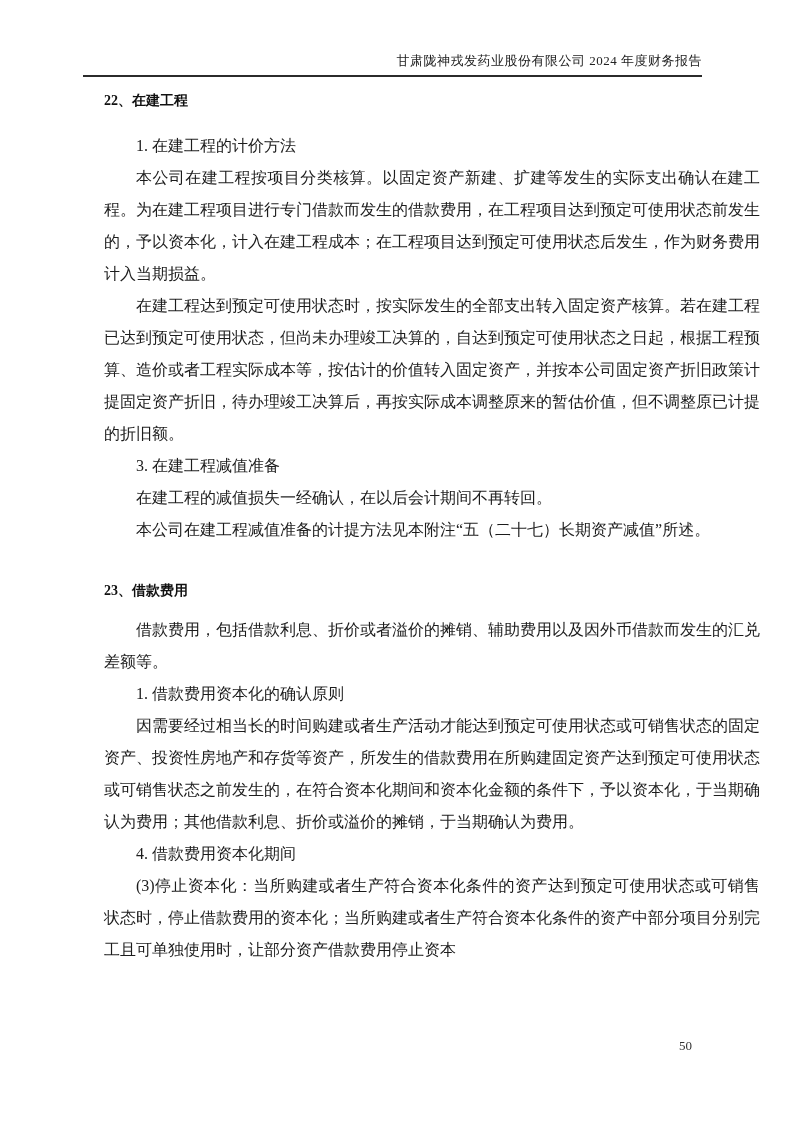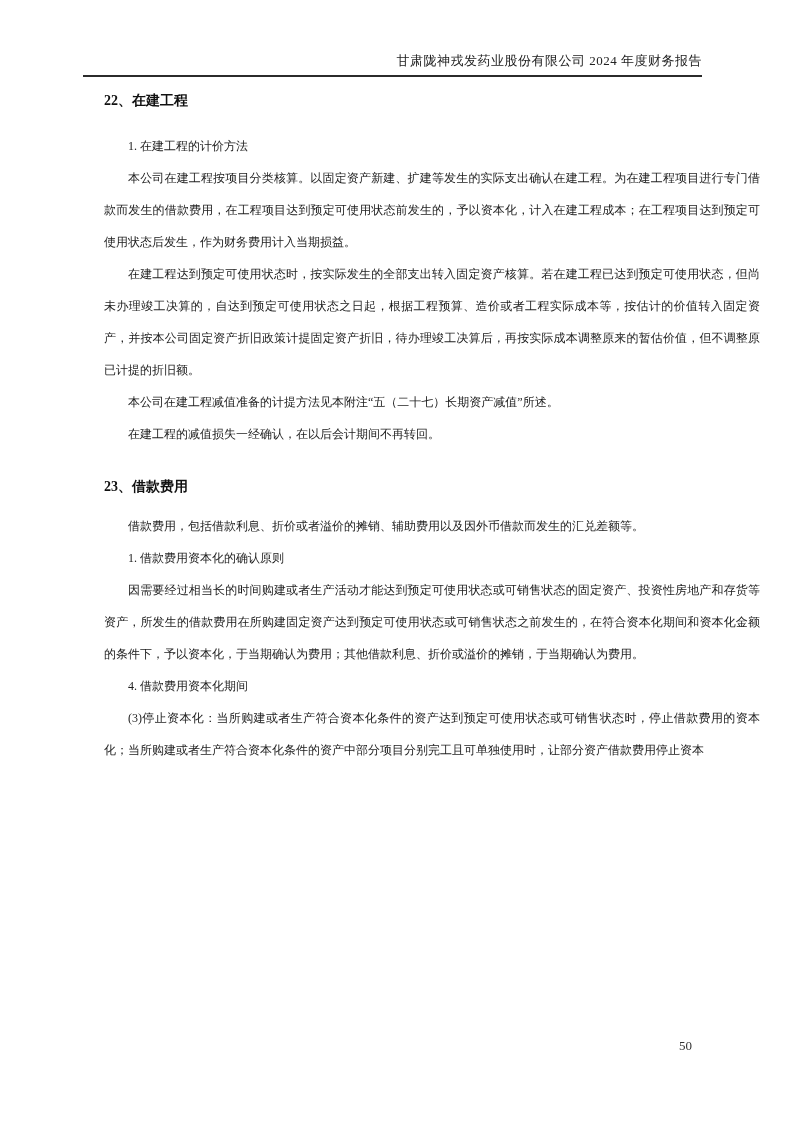--- a/index.html
+++ b/index.html
@@ -36,26 +36,26 @@
     width: 656px;
   }
   .section-heading {
     font-size: 14px;
     font-weight: bold;
     line-height: 22px;
     margin: 0 0 18px 0;
     color: #111111;
   }
   .section-heading.spaced {
-    margin-top: 26px;
+    margin-top: 34px;
     margin-bottom: 12px;
   }
   .para {
     margin: 0;
-    font-size: 12px;
+    font-size: 16px;
     line-height: 32px;
     text-align: justify;
     text-indent: 2em;
     color: #1c1c1c;
   }
   .page-footer {
     position: absolute;
     top: 1038px;
     right: 72px;
     font-size: 13px;
@@ -70,22 +70,23 @@
   <div class="page-header">
     <span>甘肃陇神戎发药业股份有限公司 2024 年度财务报告</span>
   </div>
 
   <div class="content">
 
     <h2 class="section-heading">22、在建工程</h2>
     <p class="para">1. 在建工程的计价方法</p>
     <p class="para">本公司在建工程按项目分类核算。以固定资产新建、扩建等发生的实际支出确认在建工程。为在建工程项目进行专门借款而发生的借款费用，在工程项目达到预定可使用状态前发生的，予以资本化，计入在建工程成本；在工程项目达到预定可使用状态后发生，作为财务费用计入当期损益。</p>
     <p class="para">在建工程达到预定可使用状态时，按实际发生的全部支出转入固定资产核算。若在建工程已达到预定可使用状态，但尚未办理竣工决算的，自达到预定可使用状态之日起，根据工程预算、造价或者工程实际成本等，按估计的价值转入固定资产，并按本公司固定资产折旧政策计提固定资产折旧，待办理竣工决算后，再按实际成本调整原来的暂估价值，但不调整原已计提的折旧额。</p>
+    <p class="para">3. 在建工程减值准备</p>
+    <p class="para">在建工程的减值损失一经确认，在以后会计期间不再转回。</p>
     <p class="para">本公司在建工程减值准备的计提方法见本附注“五（二十七）长期资产减值”所述。</p>
-    <p class="para">在建工程的减值损失一经确认，在以后会计期间不再转回。</p>
 
     <h2 class="section-heading spaced">23、借款费用</h2>
     <p class="para">借款费用，包括借款利息、折价或者溢价的摊销、辅助费用以及因外币借款而发生的汇兑差额等。</p>
     <p class="para">1. 借款费用资本化的确认原则</p>
     <p class="para">因需要经过相当长的时间购建或者生产活动才能达到预定可使用状态或可销售状态的固定资产、投资性房地产和存货等资产，所发生的借款费用在所购建固定资产达到预定可使用状态或可销售状态之前发生的，在符合资本化期间和资本化金额的条件下，予以资本化，于当期确认为费用；其他借款利息、折价或溢价的摊销，于当期确认为费用。</p>
     <p class="para">4. 借款费用资本化期间</p>
     <p class="para">(3)停止资本化：当所购建或者生产符合资本化条件的资产达到预定可使用状态或可销售状态时，停止借款费用的资本化；当所购建或者生产符合资本化条件的资产中部分项目分别完工且可单独使用时，让部分资产借款费用停止资本</p>
 
   </div>
 

